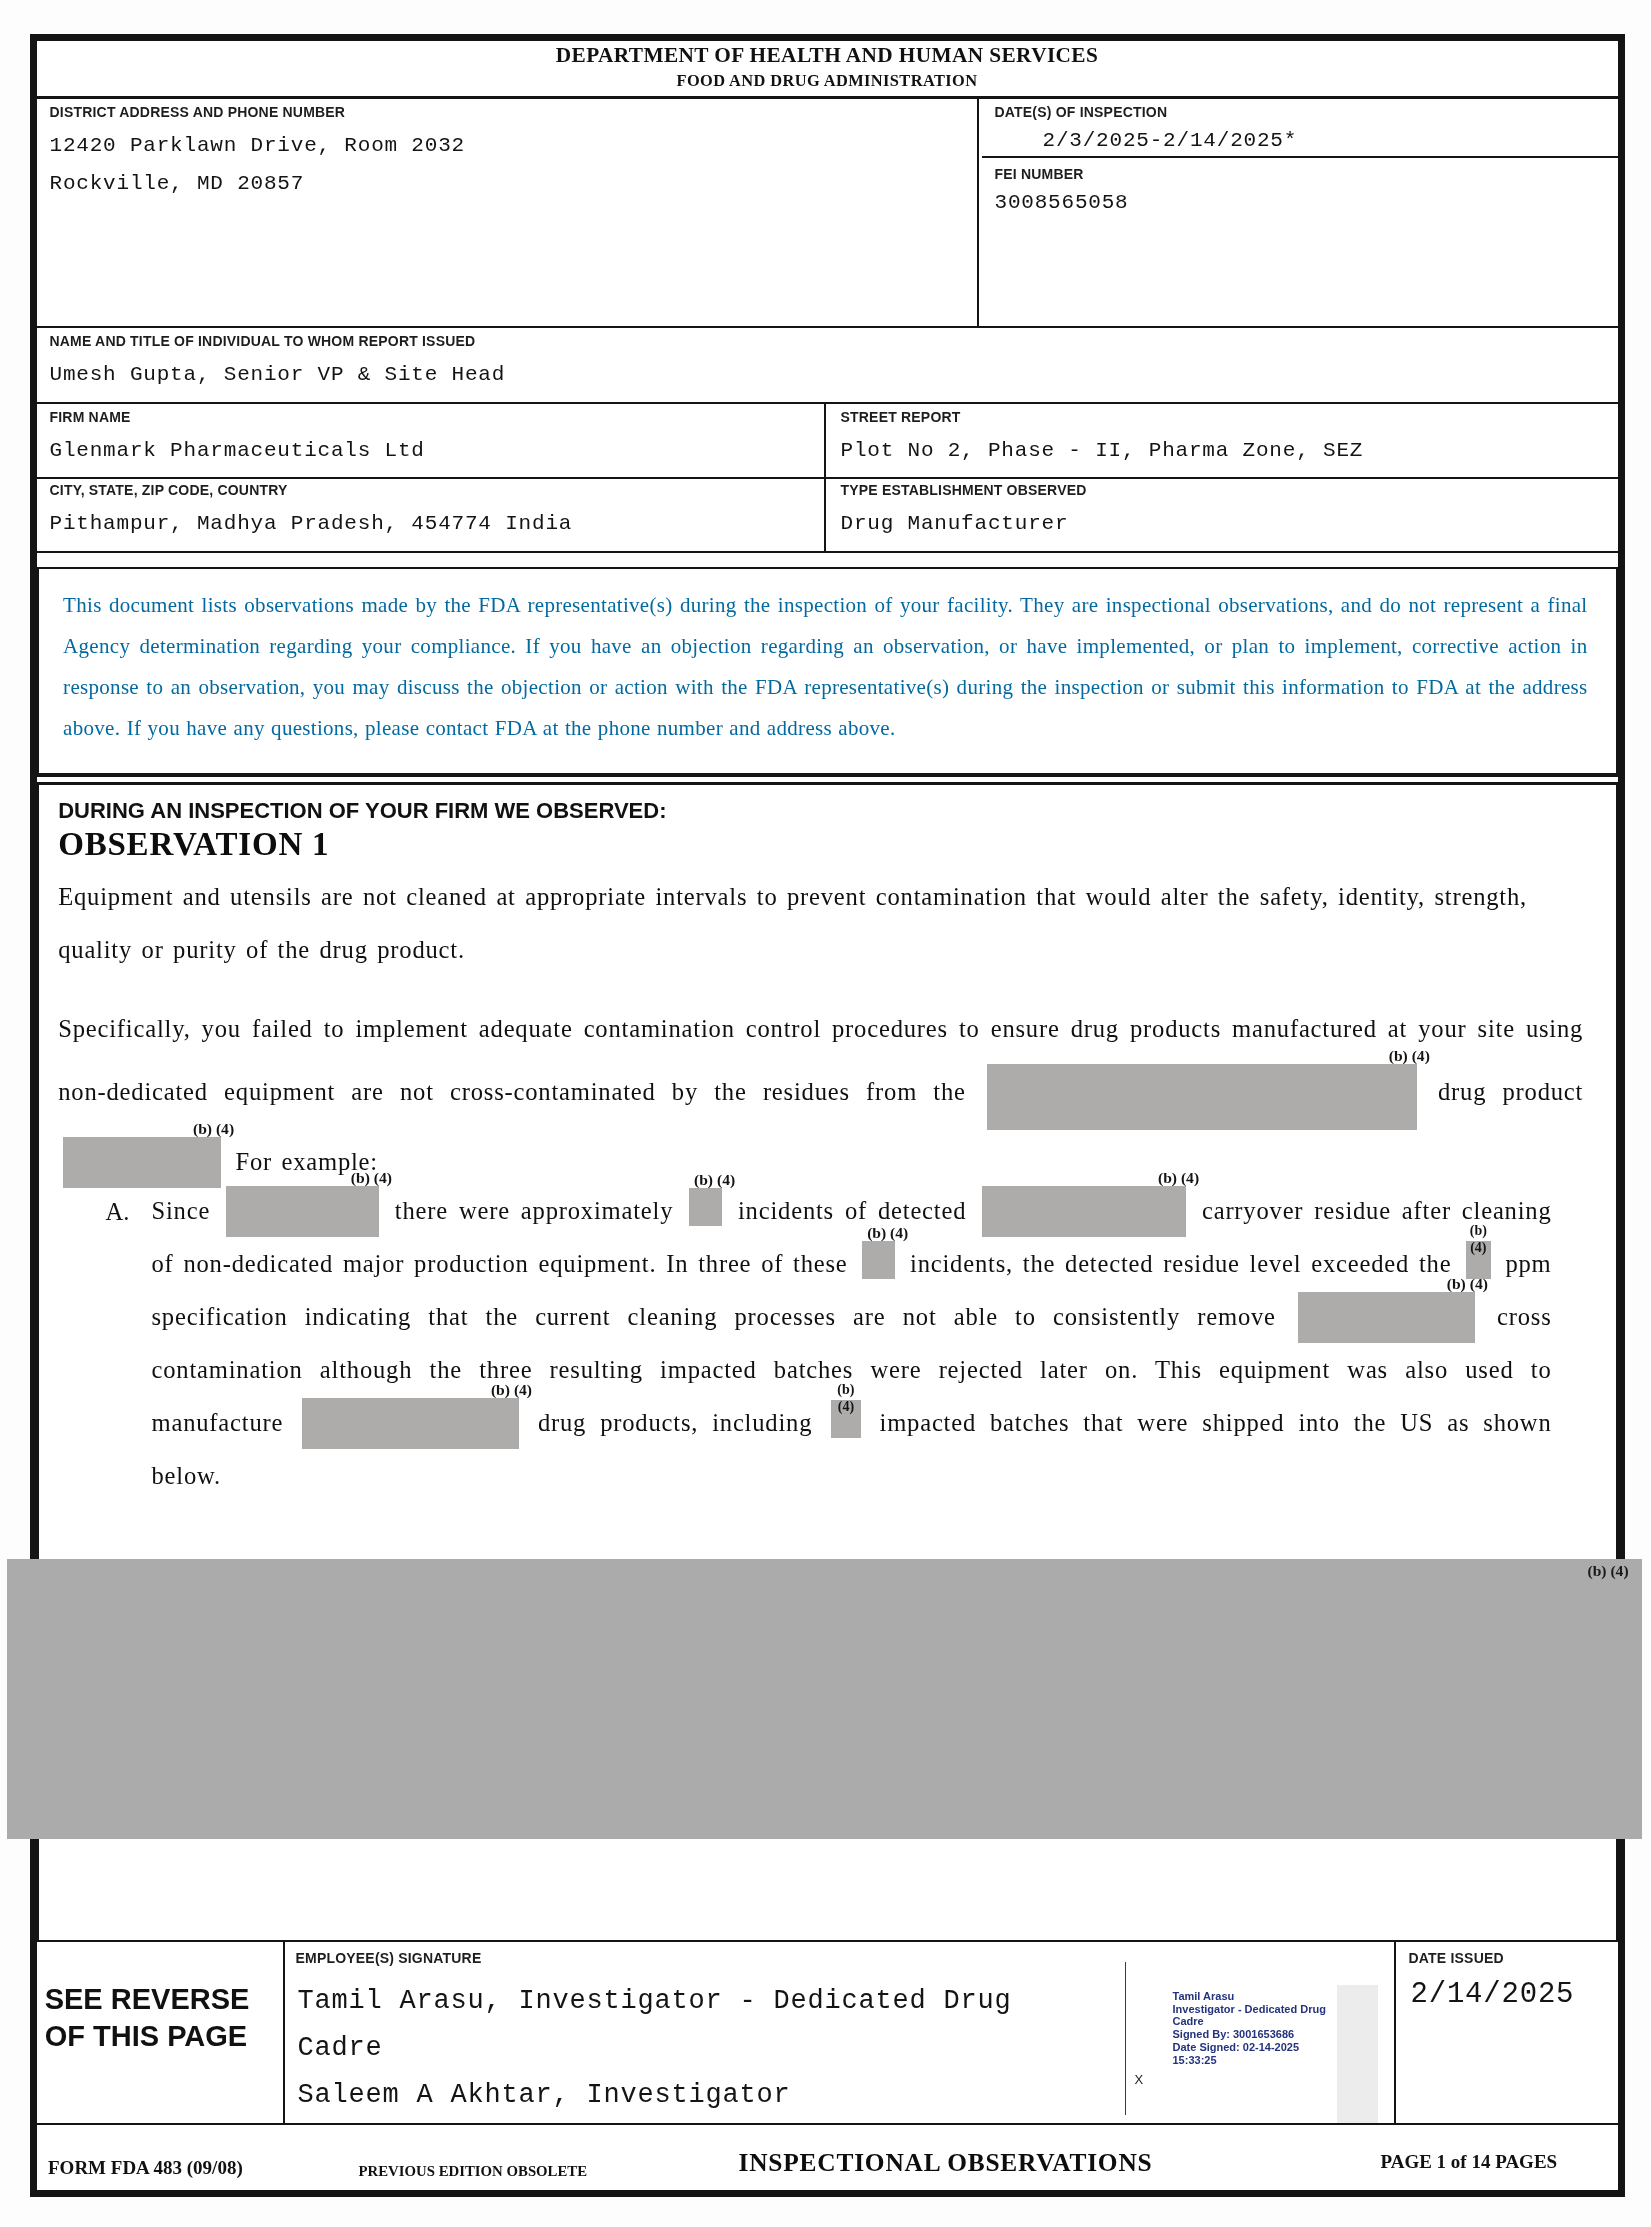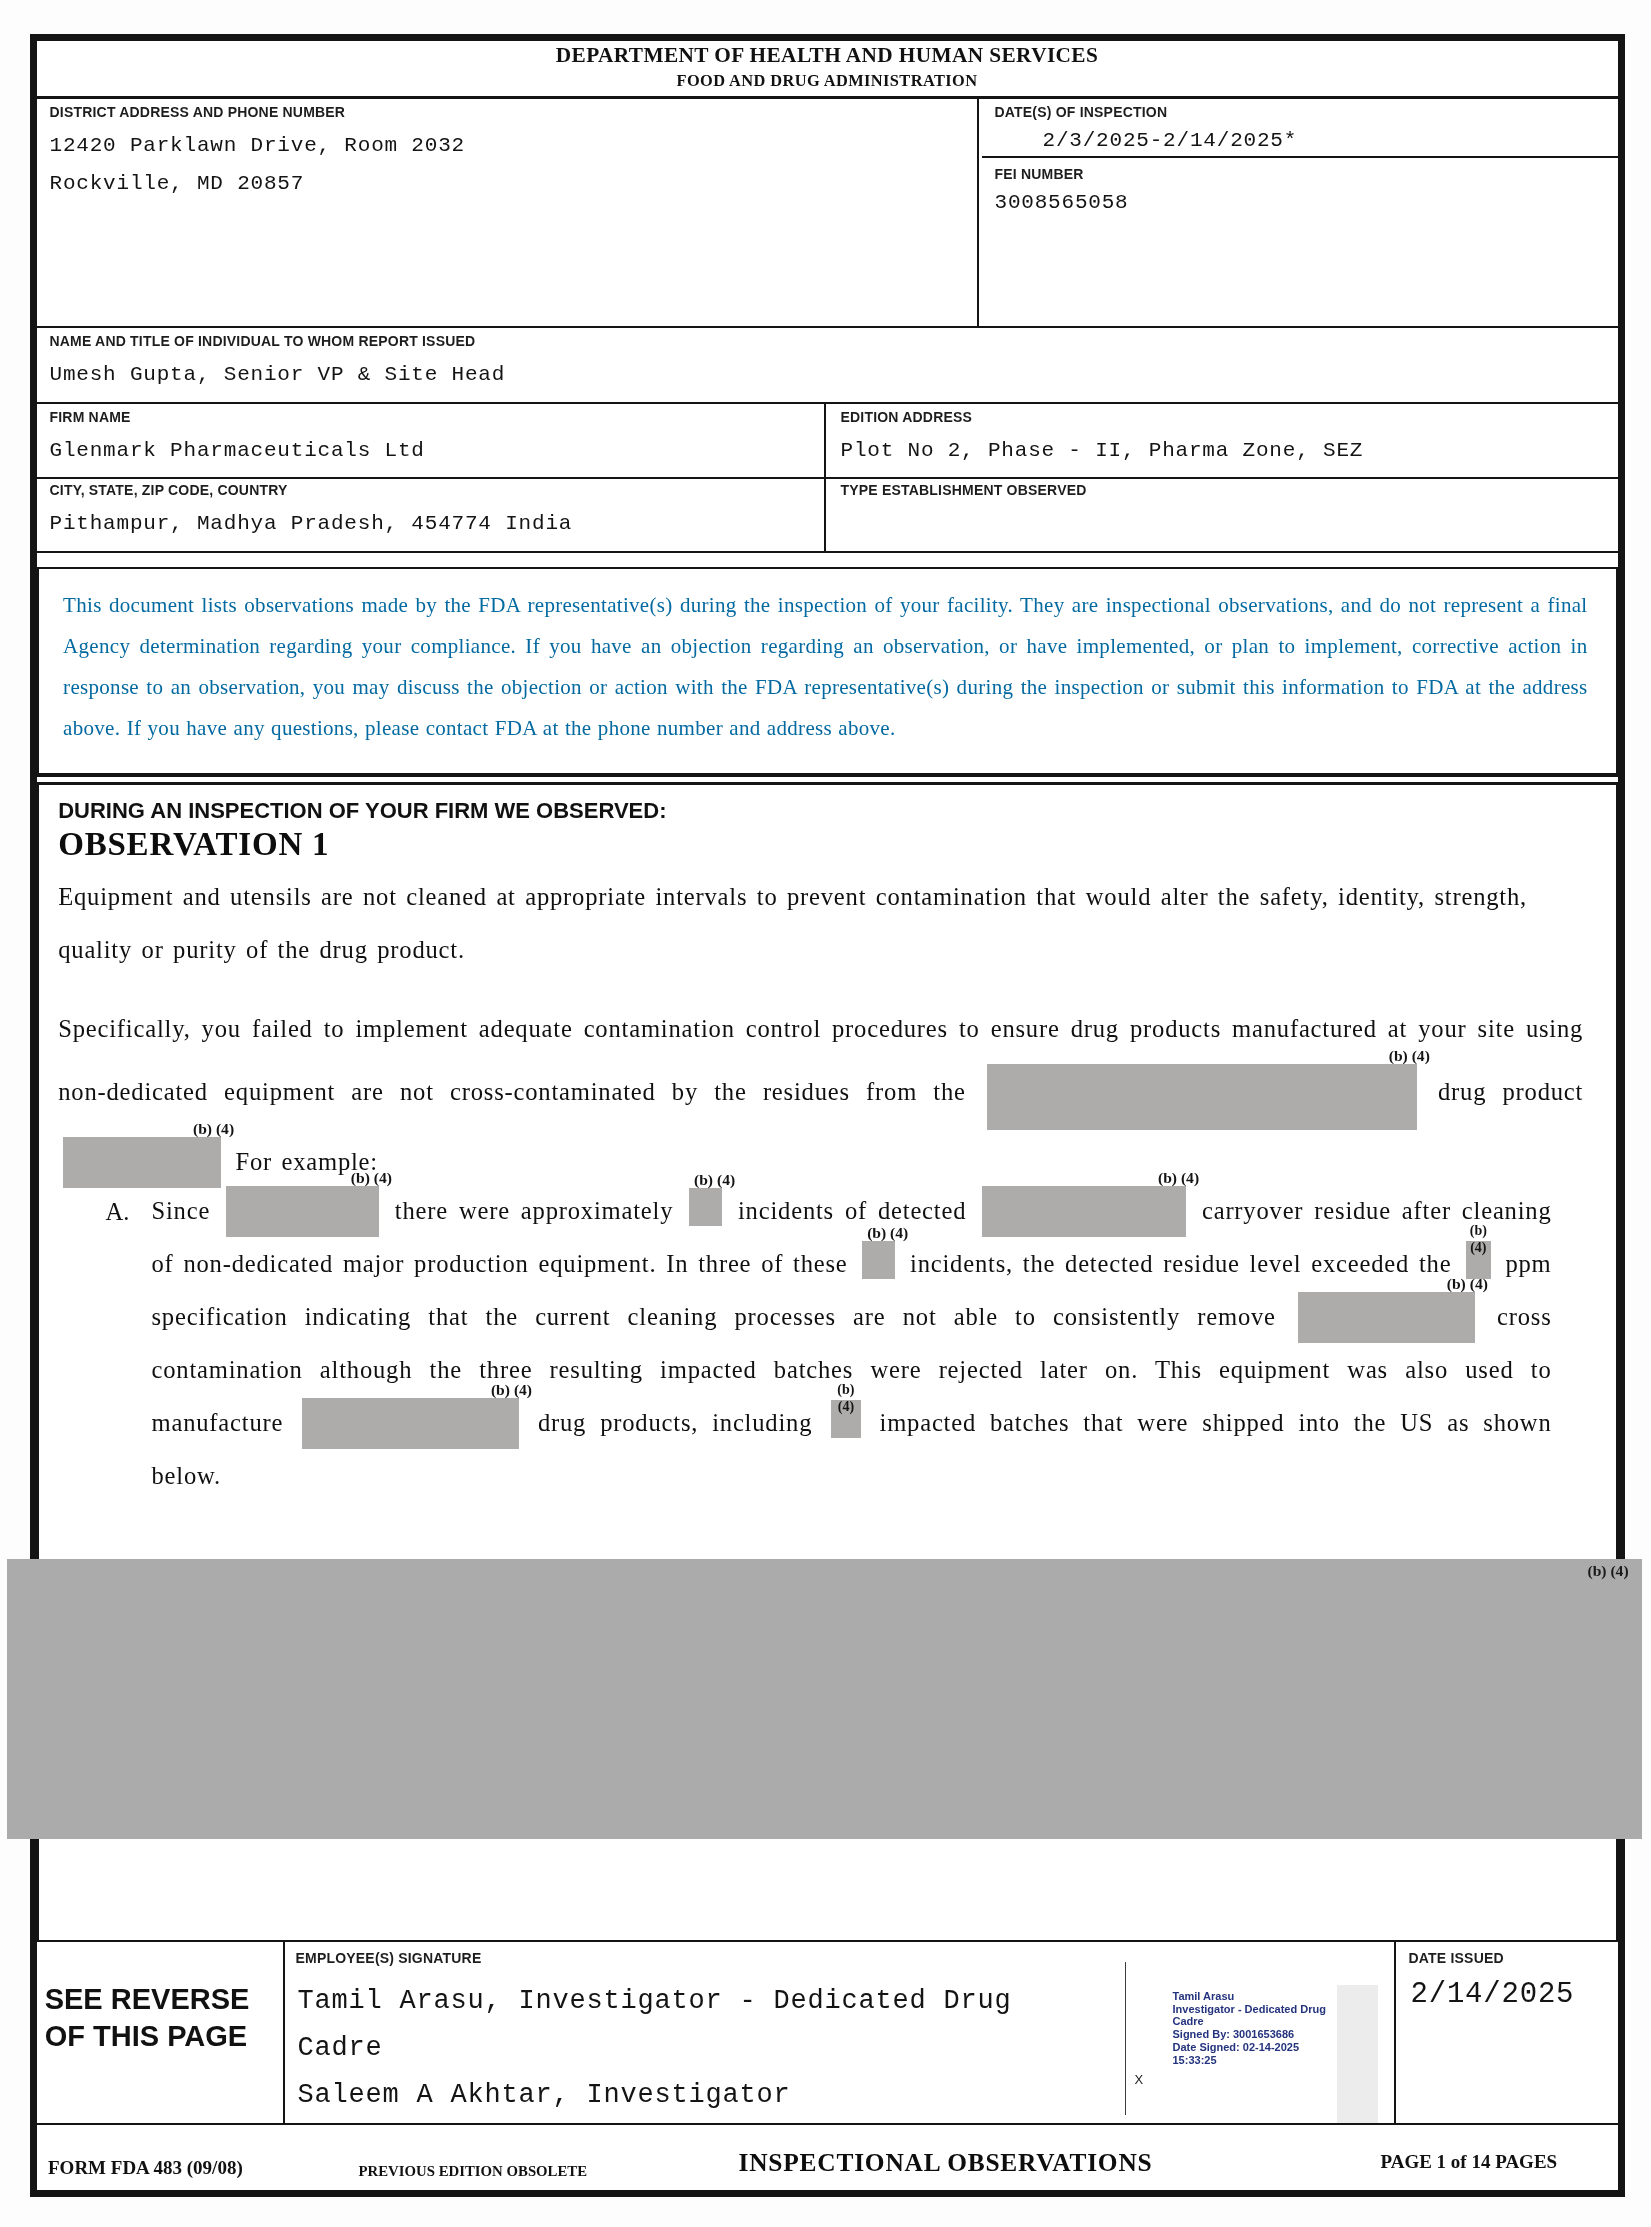--- a/index.html
+++ b/index.html
@@ -121,32 +121,33 @@
       <div class="flabel">NAME AND TITLE OF INDIVIDUAL TO WHOM REPORT ISSUED</div>
       <div class="mono val">Umesh Gupta, Senior VP &amp; Site Head</div>
     </div>
 
     <div class="abs row-firm">
       <div class="abs cell half-l">
         <div class="flabel">FIRM NAME</div>
         <div class="mono val">Glenmark Pharmaceuticals Ltd</div>
       </div>
       <div class="abs cell half-r">
-        <div class="flabel">EDITION ADDRESS</div>
+        <div class="flabel">STREET REPORT</div>
         <div class="mono val">Plot No 2, Phase - II, Pharma Zone, SEZ</div>
       </div>
     </div>
 
     <div class="abs row-city">
       <div class="abs cell half-l">
         <div class="flabel">CITY, STATE, ZIP CODE, COUNTRY</div>
         <div class="mono val">Pithampur, Madhya Pradesh, 454774 India</div>
       </div>
       <div class="abs cell half-r">
         <div class="flabel">TYPE ESTABLISHMENT OBSERVED</div>
+        <div class="mono val">Drug Manufacturer</div>
       </div>
     </div>
 
     <div class="abs disc">
       <p>This document lists observations made by the FDA representative(s) during the inspection of your facility. They are inspectional observations, and do not represent a final Agency determination regarding your compliance. If you have an objection regarding an observation, or have implemented, or plan to implement, corrective action in response to an observation, you may discuss the objection or action with the FDA representative(s) during the inspection or submit this information to FDA at the address above. If you have any questions, please contact FDA at the phone number and address above.</p>
     </div>
 
     <div class="abs obs">
       <div class="abs obs-intro">DURING AN INSPECTION OF YOUR FIRM WE OBSERVED:</div>
       <div class="abs obs-title">OBSERVATION 1</div>

